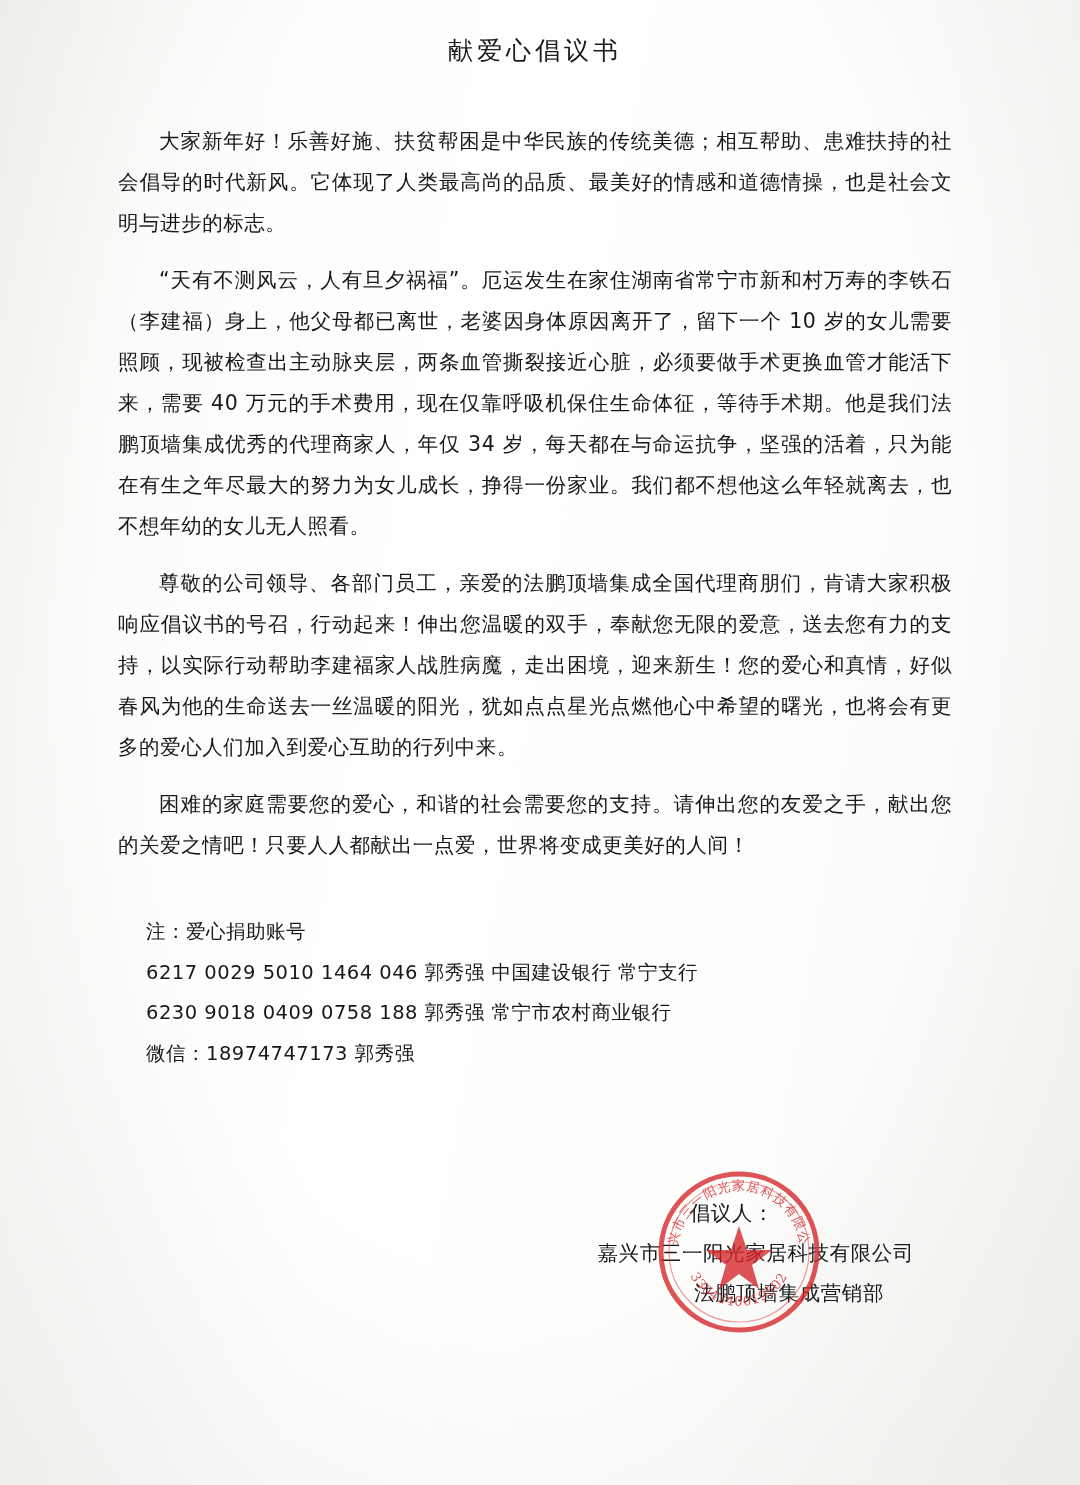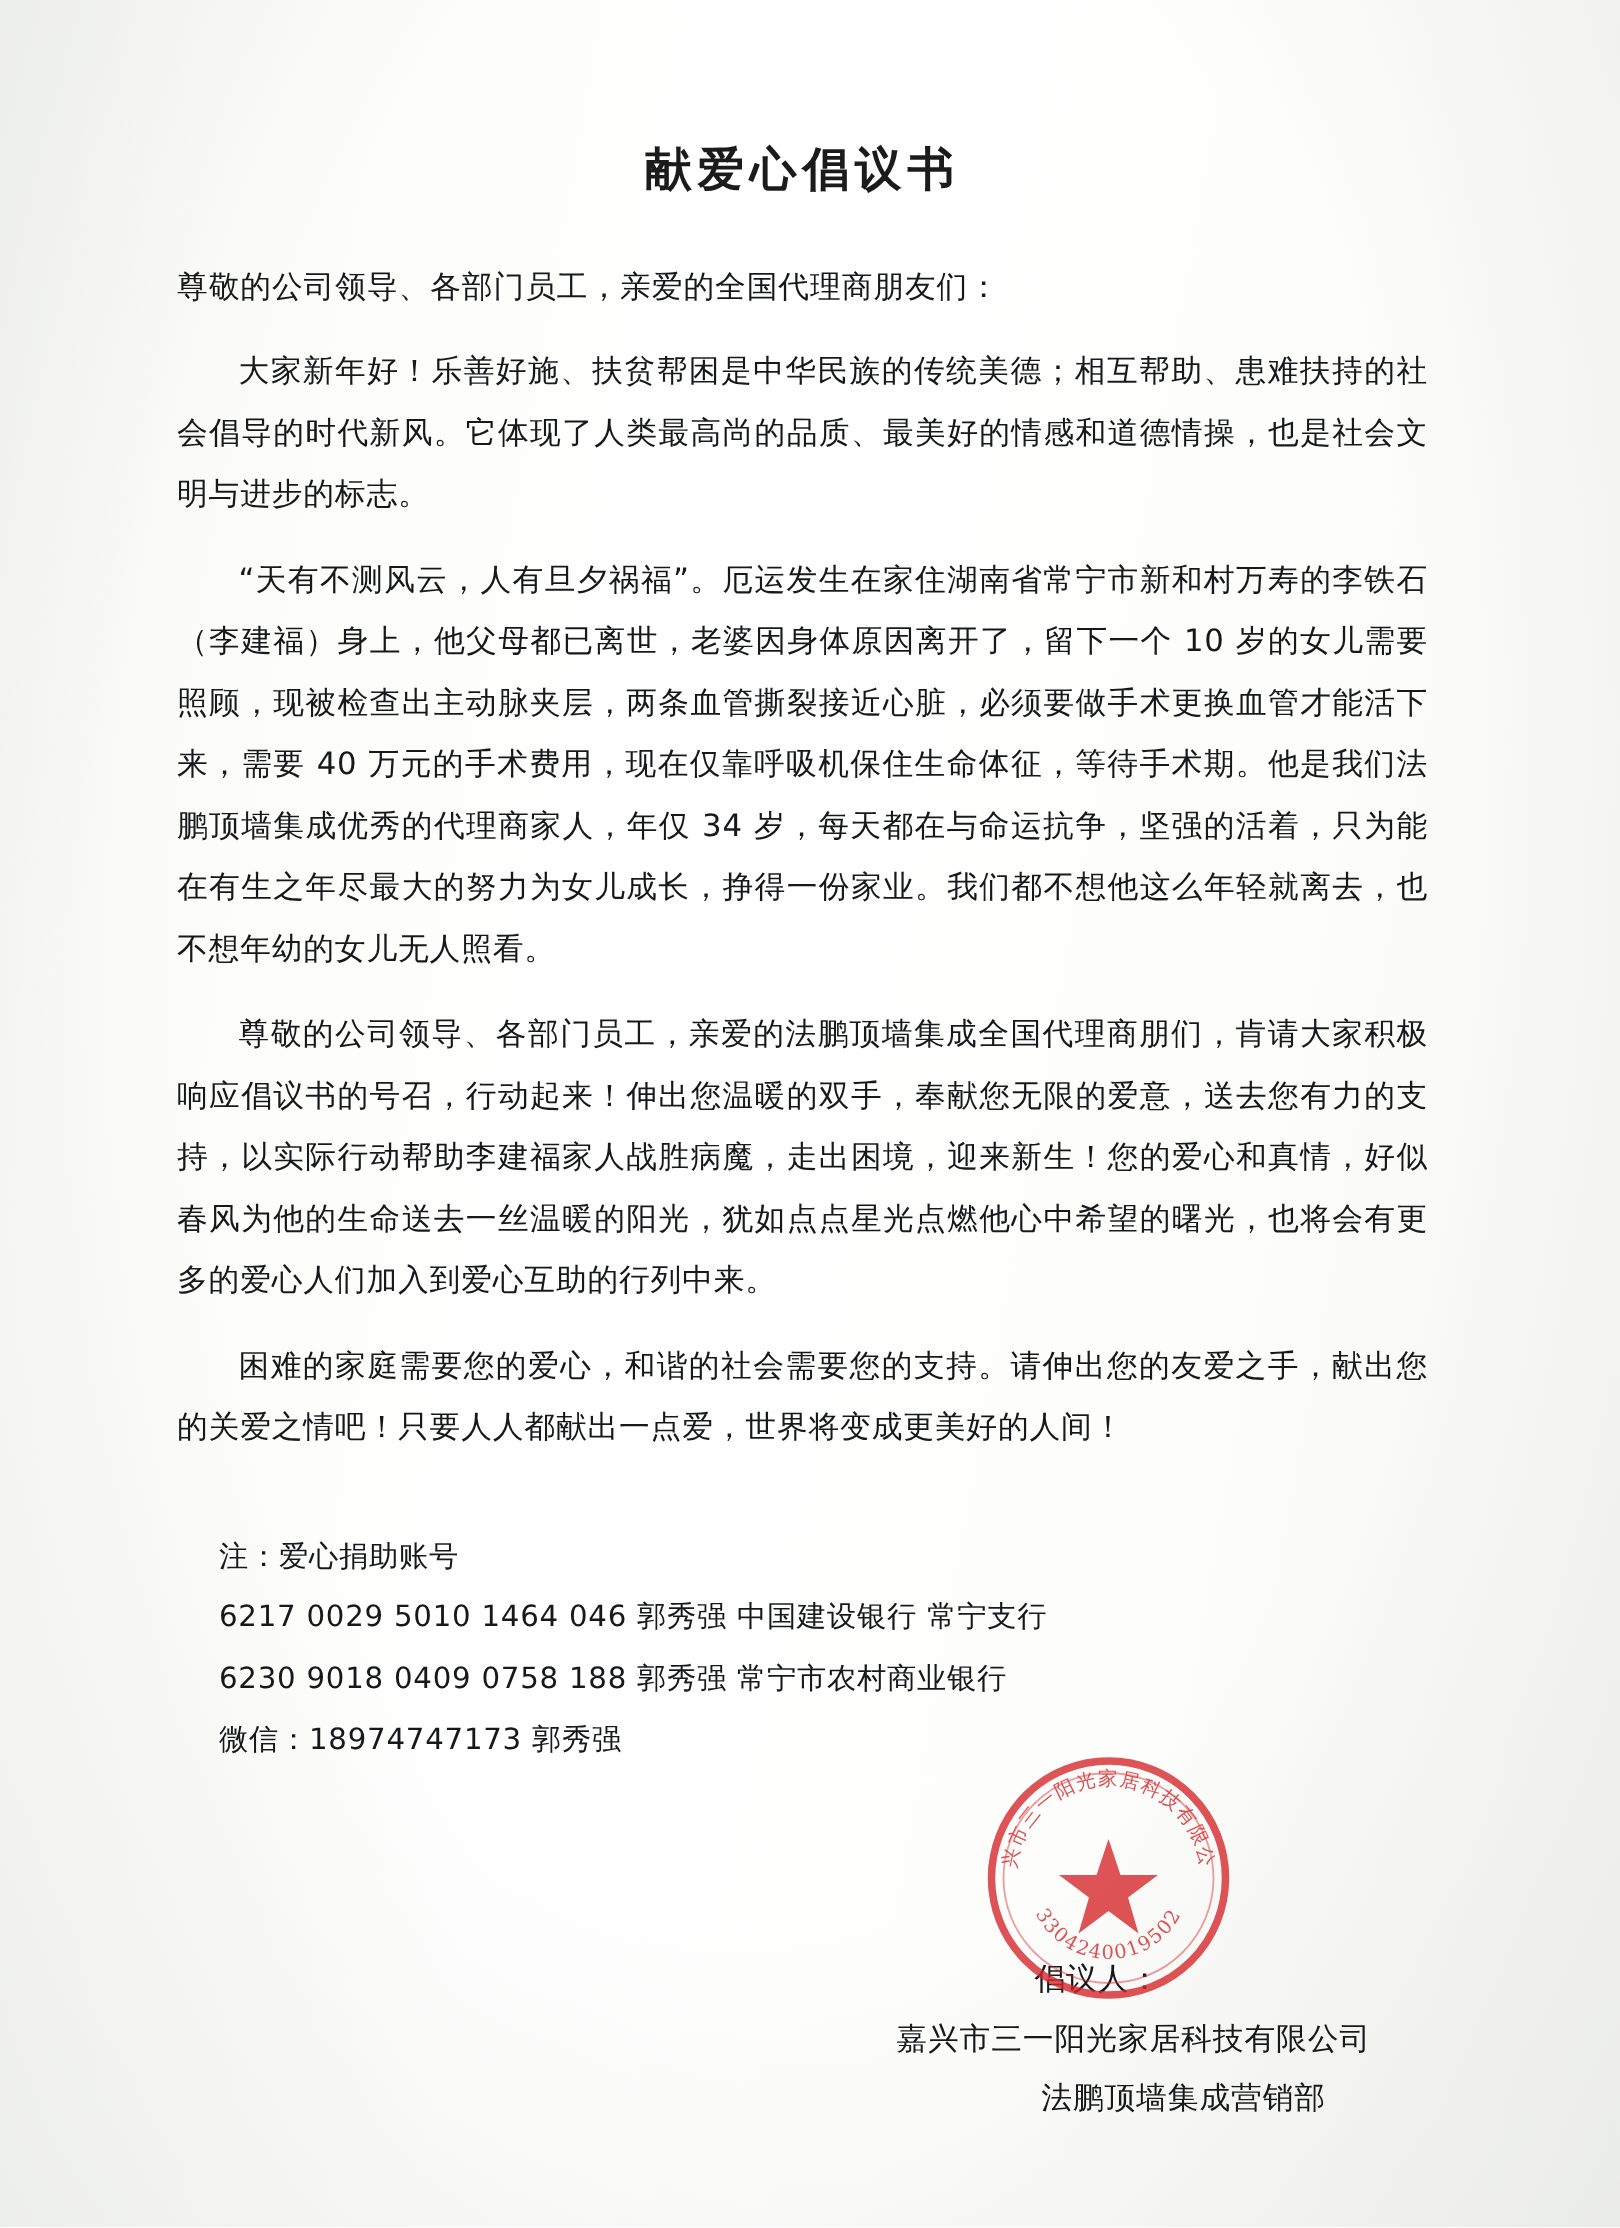--- a/index.html
+++ b/index.html
@@ -33,26 +33,26 @@
       radial-gradient(ellipse at 50% 40%, rgba(255,255,255,0) 55%, rgba(225,228,222,0.55) 100%);
   }
   .content {
     position: relative;
     z-index: 2;
     padding: 0 128px 0 118px;
   }
   .doc-title {
     text-align: center;
     font-family: "DejaVu Serif", "Liberation Serif", serif;
-    font-size: 31px;
-    font-weight: 700;
+    font-size: 25px;
+    font-weight: 400;
     letter-spacing: 4px;
     color: #1b1b1b;
     margin: 0;
-    padding-top: 92px;
+    padding-top: 34px;
     padding-bottom: 38px;
   }
   .salutation {
     font-size: 20.5px;
     line-height: 1.9;
     color: #16181a;
     letter-spacing: 0.6px;
     margin: 0 0 4px 0;
   }
   .para {
@@ -121,21 +121,20 @@
 </style>
 </head>
 <body>
 
 <div class="page">
 
   <div class="content">
 
     <h1 class="doc-title">献爱心倡议书</h1>
 
-    <p class="salutation">尊敬的公司领导、各部门员工，亲爱的全国代理商朋友们：</p>
 
     <p class="para">大家新年好！乐善好施、扶贫帮困是中华民族的传统美德；相互帮助、患难扶持的社会倡导的时代新风。它体现了人类最高尚的品质、最美好的情感和道德情操，也是社会文明与进步的标志。</p>
 
     <p class="para">“天有不测风云，人有旦夕祸福”。厄运发生在家住湖南省常宁市新和村万寿的李铁石（李建福）身上，他父母都已离世，老婆因身体原因离开了，留下一个 10 岁的女儿需要照顾，现被检查出主动脉夹层，两条血管撕裂接近心脏，必须要做手术更换血管才能活下来，需要 40 万元的手术费用，现在仅靠呼吸机保住生命体征，等待手术期。他是我们法鹏顶墙集成优秀的代理商家人，年仅 34 岁，每天都在与命运抗争，坚强的活着，只为能在有生之年尽最大的努力为女儿成长，挣得一份家业。我们都不想他这么年轻就离去，也不想年幼的女儿无人照看。</p>
 
     <p class="para">尊敬的公司领导、各部门员工，亲爱的法鹏顶墙集成全国代理商朋们，肯请大家积极响应倡议书的号召，行动起来！伸出您温暖的双手，奉献您无限的爱意，送去您有力的支持，以实际行动帮助李建福家人战胜病魔，走出困境，迎来新生！您的爱心和真情，好似春风为他的生命送去一丝温暖的阳光，犹如点点星光点燃他心中希望的曙光，也将会有更多的爱心人们加入到爱心互助的行列中来。</p>
 
     <p class="para">困难的家庭需要您的爱心，和谐的社会需要您的支持。请伸出您的友爱之手，献出您的关爱之情吧！只要人人都献出一点爱，世界将变成更美好的人间！</p>
 
     <div class="note-block">

